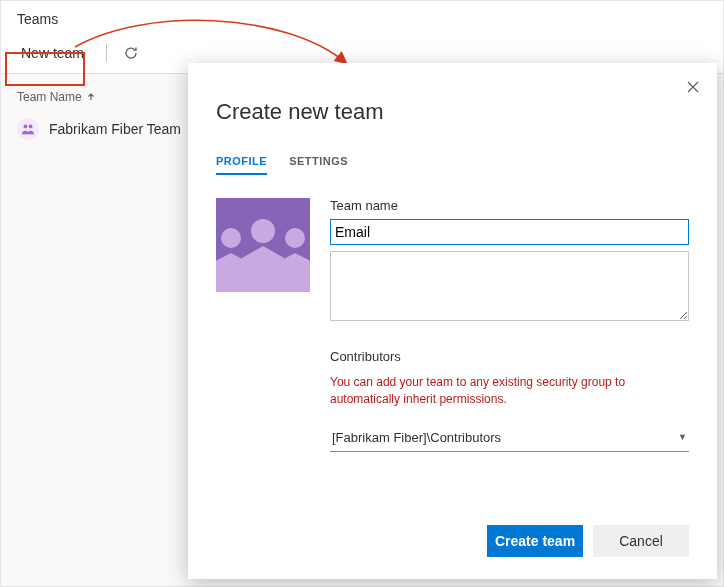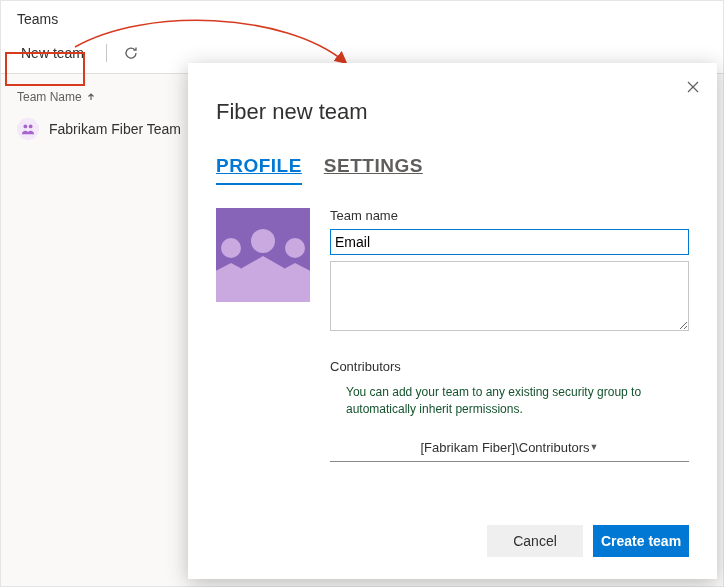--- a/index.html
+++ b/index.html
@@ -104,25 +104,24 @@
     }
     .dialog-title {
       font-size: 22px; font-weight: 400; color: #323130;
       padding: 36px 28px 24px 28px;
     }
     .tabs {
       display:flex; gap: 22px; padding: 0 28px;
       border-bottom: 1px solid transparent;
     }
     .tab {
-      font-size: 19px; letter-spacing: 0.5px;
+      font-size: 11px; letter-spacing: 0.5px;
       padding: 6px 0; cursor: pointer;
       color: #605e5c; font-weight: 600;
       border-bottom: 2px solid transparent;
-      text-decoration: underline;
     }
     .tab.active { color: #0078d4; border-bottom-color: #0078d4; }
 
     .form-area {
       display:flex; gap: 20px; padding: 22px 28px 0 28px;
       flex: 1;
     }
     .avatar {
       width: 94px; height: 94px;
       background: #8764b8;
@@ -142,28 +141,28 @@
       font-family: inherit;
     }
     .textarea {
       width: 100%; height: 70px;
       border: 1px solid #c8c6c4;
       padding: 4px 6px; font-size: 14px;
       resize: both;
       font-family: inherit;
     }
     .perm-label { margin-top: 22px; font-size: 13px; color: #323130; }
-    .perm-help { font-size: 12px; color: #14532d; line-height: 1.4; margin-top: 4px; margin-left: 16px; }
+    .perm-help { font-size: 12px; color: #b91c1c; line-height: 1.4; margin-top: 4px; }
     .select-wrap {
       margin-top: 10px; position: relative; width: 100%;
     }
     .select-display {
       width: 100%; height: 28px;
       border-bottom: 1px solid #8a8886;
-      display:flex; align-items:center; justify-content:center;
+      display:flex; align-items:center; justify-content:space-between;
       font-size: 13px; color: #323130; padding: 0 2px;
       cursor: pointer;
     }
     .select-caret { font-size: 9px; color: #605e5c; }
 
     .dialog-footer {
       display:flex; justify-content:flex-end; gap: 10px;
       padding: 18px 28px 22px 28px;
     }
     .btn {
@@ -224,21 +223,21 @@
   <path d="M10 30 C 80 -10, 220 -5, 280 45" fill="none" stroke="#d63b1f" stroke-width="1.6" marker-end="url(#ah)"></path>
 </svg>
 
 <div class="dialog">
   <button class="dialog-close">
     <svg width="12" height="12" viewBox="0 0 12 12" stroke="currentColor" stroke-width="1.2">
       <path d="M1 1 L11 11 M11 1 L1 11"></path>
     </svg>
   </button>
 
-  <div class="dialog-title">Fiber new team</div>
+  <div class="dialog-title">Create new team</div>
 
   <div class="tabs">
     <div class="tab active">PROFILE</div>
     <div class="tab">SETTINGS</div>
   </div>
 
   <div class="form-area">
     <div class="avatar">
       <svg viewBox="0 0 94 94">
         <rect width="94" height="94" fill="#8764b8"></rect>
@@ -263,16 +262,16 @@
       <div class="select-wrap">
         <div class="select-display">
           <span>[Fabrikam Fiber]\Contributors</span>
           <span class="select-caret">▼</span>
         </div>
       </div>
     </div>
   </div>
 
   <div class="dialog-footer">
+    <button class="btn btn-primary">Create team</button>
     <button class="btn btn-default">Cancel</button>
-    <button class="btn btn-primary">Create team</button>
   </div>
 </div>
 
 </body></html>

